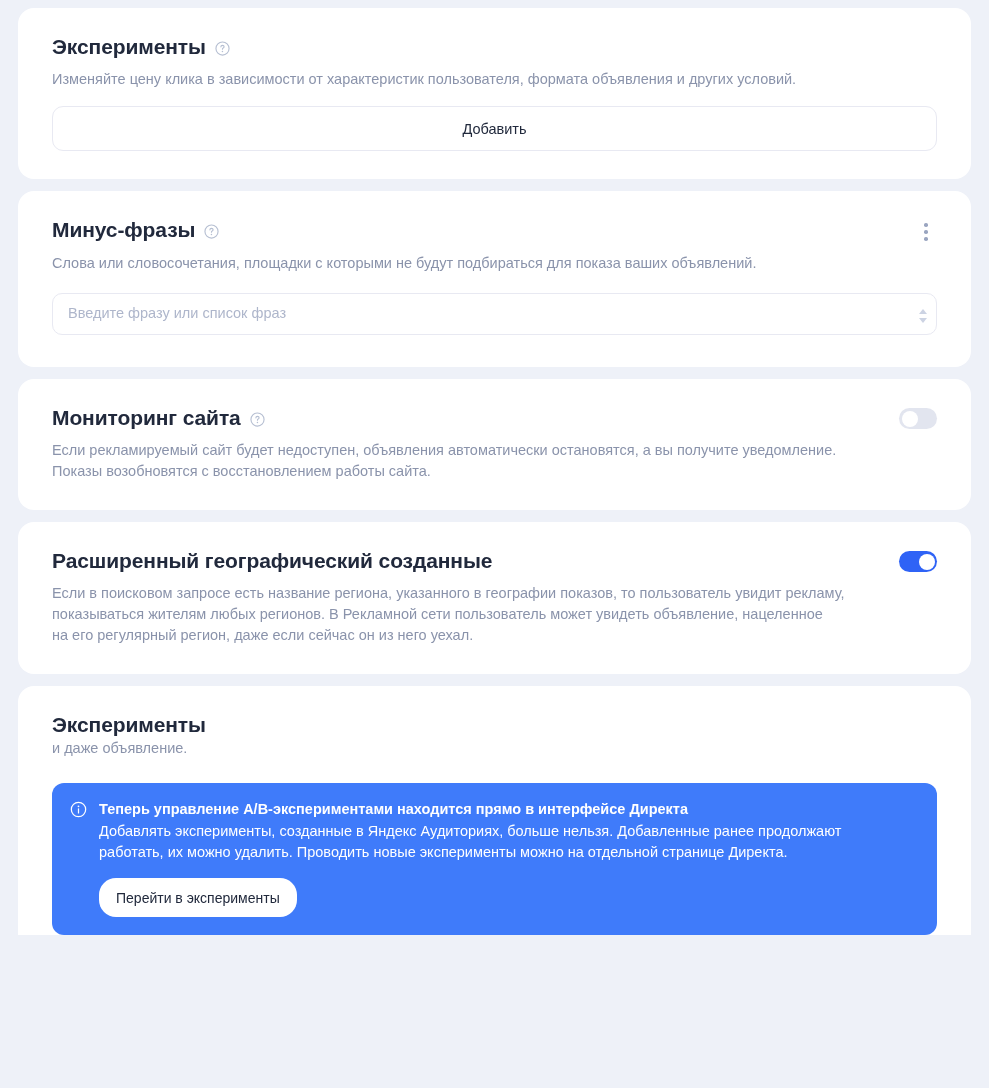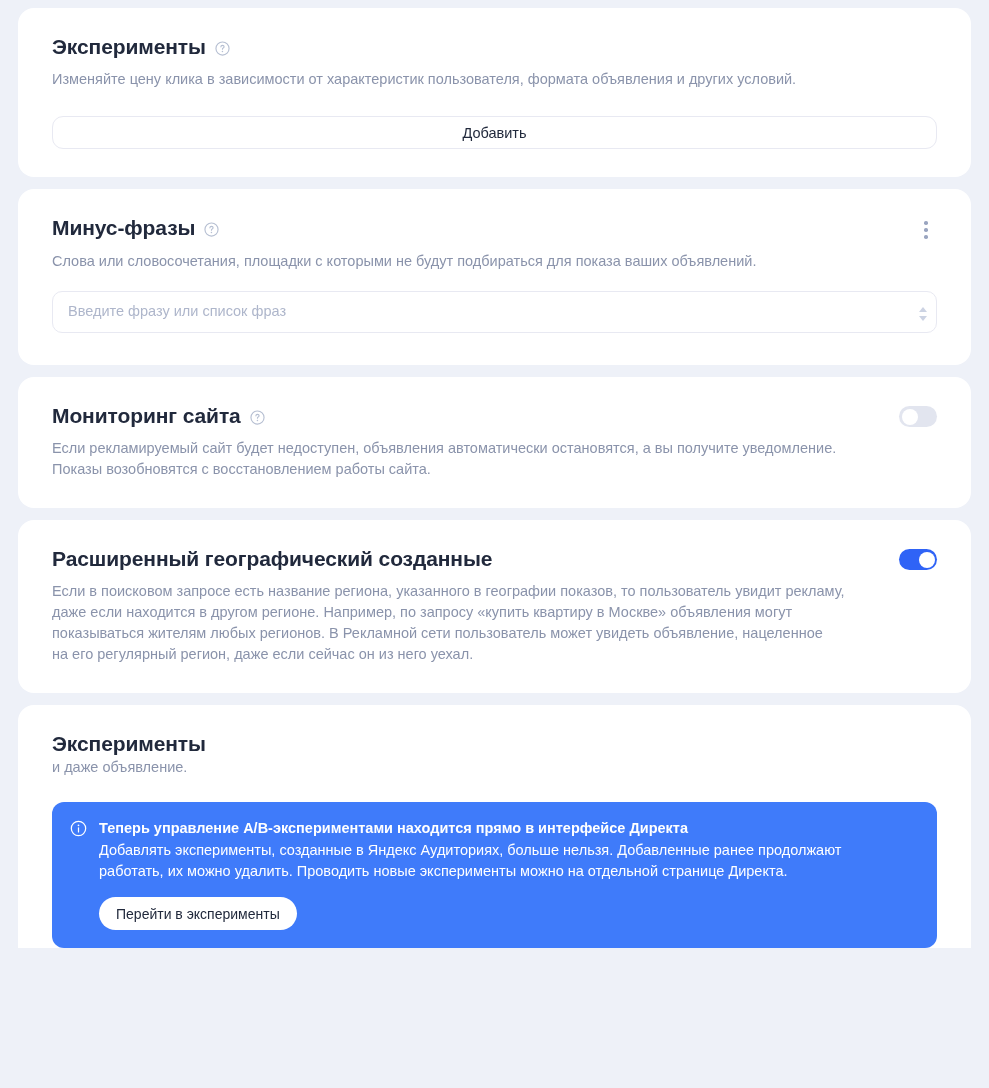--- a/index.html
+++ b/index.html
@@ -63,23 +63,23 @@
   .section-desc {
     margin-top: 9px;
     font-size: 14.5px;
     line-height: 21px;
     color: #8a93ab;
     max-width: 900px;
   }
 
   
   .add-button {
-    margin-top: 26px;
+    margin-top: 16px;
     width: 100%;
-    height: 33px;
+    height: 45px;
     border: 1px solid #e8e9f2;
     border-radius: 11px;
     background: #ffffff;
     color: #21293c;
     font-size: 14.5px;
     font-family: inherit;
     cursor: pointer;
     display: flex;
     align-items: center;
     justify-content: center;
@@ -196,21 +196,21 @@
     color: #ffffff;
   }
   .banner-text {
     margin-top: 2px;
     font-size: 14.5px;
     line-height: 21px;
     color: #ffffff;
   }
   .banner-button {
     margin-top: 15px;
-    height: 33px;
+    height: 39px;
     padding: 0 17px;
     border: none;
     border-radius: 17px;
     background: #ffffff;
     color: #21293c;
     font-size: 14px;
     font-family: inherit;
     cursor: pointer;
   }
 
@@ -292,21 +292,20 @@
   <section class="card">
     <div class="card-header-row">
       <div class="title-line">
         <h2 class="section-title">Расширенный географический созданные</h2>
       </div>
       <div class="toggle on">
         <span class="knob"></span>
       </div>
     </div>
     <p class="section-desc desc-narrow">Если в поисковом запросе есть название региона, указанного в географии показов, то пользователь увидит рекламу,</p>
-    <p class="section-desc desc-narrow" style="margin-top:0">даже если находится в другом регионе. Например, по запросу «купить квартиру в Москве» объявления могут</p>
     <p class="section-desc desc-narrow" style="margin-top:0">показываться жителям любых регионов. В Рекламной сети пользователь может увидеть объявление, нацеленное</p>
     <p class="section-desc desc-narrow" style="margin-top:0">на его регулярный регион, даже если сейчас он из него уехал.</p>
   </section>
 
   <section class="card last">
     <div class="card-header-row">
       <div class="title-line">
         <h2 class="section-title">Эксперименты</h2>
       </div>
     </div>

